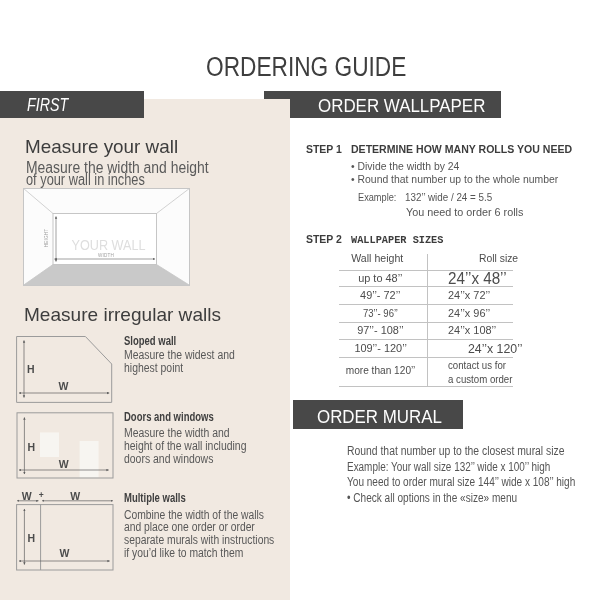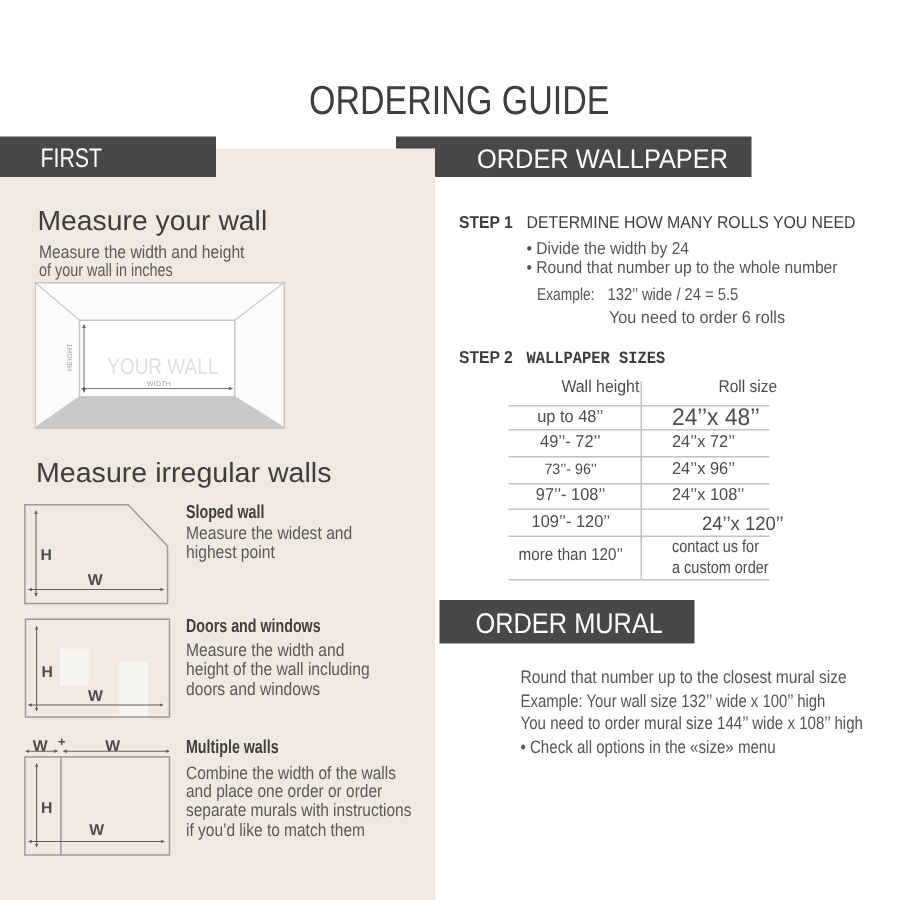--- a/index.html
+++ b/index.html
@@ -16,26 +16,26 @@
 </div>
 
 <div class="abs" style="left:264px;top:90.7px;width:237px;height:27.7px;background:#484848;z-index:1;"></div>
 <div class="abs" style="left:317.5px;top:96.5px;font-size:18px;line-height:18px;color:#fdfdfd;z-index:3;">
   <span class="sx" style="transform:scaleX(0.94);">ORDER WALLPAPER</span>
 </div>
 
 <div class="abs" style="left:0;top:98.5px;width:290px;height:501.5px;background:#f1e9e1;z-index:2;"></div>
 
 <div class="abs" style="left:0;top:91.2px;width:143.5px;height:27.2px;background:#484848;z-index:3;"></div>
-<div class="abs" style="left:27px;top:96.5px;font-size:18px;line-height:17px;color:#fdfdfd;z-index:4;">
+<div class="abs" style="left:27px;top:96.5px;font-size:18px;line-height:17px;color:#fdfdfd;z-index:4;font-style:italic;">
   <span class="sx" style="transform:scaleX(0.79);">FIRST</span>
 </div>
 
 <div class="abs" style="z-index:4;left:25px;top:138px;font-size:18.5px;line-height:18.5px;color:#3d3d3d;"><span class="sx" style="transform:scaleX(1.02);">Measure your wall</span></div>
-<div class="abs" style="z-index:4;left:25.5px;top:161.5px;font-size:12px;line-height:12.4px;color:#5a5a5a;white-space:nowrap;"><span class="sx" style="transform:scaleX(0.87);">Measure the width and height</span><br><span class="sx" style="transform:scaleX(0.8);">of your wall in inches</span></div>
+<div class="abs" style="z-index:4;left:25.5px;top:161.5px;font-size:16px;line-height:12.4px;color:#5a5a5a;white-space:nowrap;"><span class="sx" style="transform:scaleX(0.87);">Measure the width and height</span><br><span class="sx" style="transform:scaleX(0.8);">of your wall in inches</span></div>
 
 <svg class="abs" style="z-index:4;left:23px;top:188px;" width="167" height="98" viewBox="0 0 167 98">
   <defs>
     <marker id="ah" markerWidth="4" markerHeight="4" refX="3.2" refY="1.75" orient="auto-start-reverse">
       <path d="M0,0 L3.5,1.75 L0,3.5 Z" fill="#5f5f5f"></path>
     </marker>
   </defs>
   <rect x="0.5" y="0.5" width="166" height="97" fill="#fcfcfc" stroke="#c6c6c6" stroke-width="1"></rect>
   <polygon points="30,76.5 133.5,76.5 167,97.5 0,97.5" fill="#c9c9c9" stroke="#c6c6c6" stroke-width="0.8"></polygon>
   <line x1="0" y1="0" x2="30" y2="25.5" stroke="#c6c6c6" stroke-width="0.8"></line>
@@ -82,21 +82,21 @@
   <line x1="26.6" y1="18.6" x2="26.6" y2="84" stroke="#9b9b9b" stroke-width="1"></line>
   <line x1="10.4" y1="23" x2="10.4" y2="78.6" stroke="#5f5f5f" stroke-width="0.7" marker-start="url(#ah)" marker-end="url(#ah)"></line>
   <text x="13.4" y="56" font-size="10.5" font-weight="700" fill="#4c4c4c">H</text>
   <line x1="5" y1="75" x2="95.6" y2="75" stroke="#5f5f5f" stroke-width="0.7" marker-start="url(#ah)" marker-end="url(#ah)"></line>
   <text x="50.4" y="70.6" font-size="10.5" font-weight="700" fill="#4c4c4c" text-anchor="middle">W</text>
 </svg>
 <div class="abs" style="z-index:4;left:124px;top:492.2px;font-size:12.5px;line-height:13px;font-weight:700;color:#3f3f3f;"><span class="sx" style="transform:scaleX(0.76);">Multiple walls</span></div>
 <div class="abs" style="z-index:4;left:124px;top:508.8px;font-size:12px;line-height:12.6px;color:#585858;transform:scaleX(0.86);transform-origin:0 0;">Combine the width of the walls<br>and place one order or order<br>separate murals with instructions<br>if you’d like to match them</div>
 
 <div class="abs" style="left:306px;top:143.5px;font-size:11.5px;line-height:11.5px;font-weight:700;color:#3c3c3c;"><span class="sx" style="transform:scaleX(0.91);">STEP 1</span></div>
-<div class="abs" style="left:351px;top:143.5px;font-size:11.5px;line-height:11.5px;font-weight:400;color:#3c3c3c;">
+<div class="abs" style="left:351px;top:143.5px;font-size:11.5px;line-height:11.5px;font-weight:700;color:#3c3c3c;">
   <span class="sx" style="transform:scaleX(0.917);">DETERMINE HOW MANY ROLLS YOU NEED</span>
 </div>
 <div class="abs" style="left:350.5px;top:159.7px;font-size:11.5px;line-height:13.7px;color:#555;transform:scaleX(0.905);transform-origin:0 0;">• Divide the width by 24<br>• Round that number up to the whole number</div>
 <div class="abs" style="left:358px;top:192.4px;font-size:11.5px;line-height:11.5px;color:#555;"><span class="sx" style="transform:scaleX(0.8);">Example:</span></div>
 <div class="abs" style="left:405.4px;top:192.4px;font-size:11.5px;line-height:11.5px;color:#555;"><span class="sx" style="transform:scaleX(0.855);">132’’ wide / 24 = 5.5</span></div>
 <div class="abs" style="left:406px;top:207.1px;font-size:11.5px;line-height:11.5px;color:#555;"><span class="sx" style="transform:scaleX(0.94);">You need to order 6 rolls</span></div>
 
 <div class="abs" style="left:306px;top:233.5px;font-size:11.5px;line-height:11.5px;font-weight:700;color:#3c3c3c;"><span class="sx" style="transform:scaleX(0.91);">STEP 2</span></div>
 <div class="abs" style="left:351px;top:233.5px;font-size:11.5px;line-height:11.5px;font-weight:700;color:#3c3c3c;font-family:Liberation Mono, monospace;">
   <span class="sx" style="transform:scaleX(0.893);">WALLPAPER SIZES</span>
@@ -104,21 +104,21 @@
 
 <div class="abs" style="left:426.5px;top:254px;width:1px;height:131.8px;background:#c2c2c2;"></div>
 <div class="abs" style="left:338.5px;top:270px;width:174px;height:1px;background:#c2c2c2;"></div>
 <div class="abs" style="left:338.5px;top:286.3px;width:174px;height:1px;background:#c2c2c2;"></div>
 <div class="abs" style="left:338.5px;top:304px;width:174px;height:1px;background:#c2c2c2;"></div>
 <div class="abs" style="left:338.5px;top:321.5px;width:174px;height:1px;background:#c2c2c2;"></div>
 <div class="abs" style="left:338.5px;top:338.8px;width:174px;height:1px;background:#c2c2c2;"></div>
 <div class="abs" style="left:338.5px;top:356.6px;width:174px;height:1px;background:#c2c2c2;"></div>
 <div class="abs" style="left:338.5px;top:385.8px;width:174px;height:1px;background:#c2c2c2;"></div>
 
-<div class="abs" style="left:327px;top:252.9px;width:101px;text-align:right;font-size:11.5px;line-height:11.5px;color:#4c4c4c;"><span class="sx" style="transform:scaleX(0.92);transform-origin:50% 50%;">Wall height</span></div>
+<div class="abs" style="left:327px;top:252.9px;width:101px;text-align:center;font-size:11.5px;line-height:11.5px;color:#4c4c4c;"><span class="sx" style="transform:scaleX(0.92);transform-origin:50% 50%;">Wall height</span></div>
 <div class="abs" style="left:447px;top:252.9px;font-size:11.5px;line-height:11.5px;color:#4c4c4c;margin-left:32px;"><span class="sx" style="transform:scaleX(0.9);">Roll size</span></div>
 
 <div class="abs" style="left:330px;top:272.8px;width:101px;text-align:center;font-size:11.5px;line-height:11.5px;color:#4c4c4c;"><span class="sx" style="transform:scaleX(0.95);transform-origin:50% 50%;">up to 48’’</span></div>
 <div class="abs" style="left:447.5px;top:272.8px;font-size:16px;line-height:11.5px;color:#4c4c4c;"><span class="sx" style="transform:scaleX(0.95);">24’’x 48’’</span></div>
 
 <div class="abs" style="left:330px;top:290.1px;width:101px;text-align:center;font-size:11.5px;line-height:11.5px;color:#4c4c4c;"><span class="sx" style="transform:scaleX(0.95);transform-origin:50% 50%;">49’’- 72’’</span></div>
 <div class="abs" style="left:447.5px;top:290.1px;font-size:11.5px;line-height:11.5px;color:#4c4c4c;"><span class="sx" style="transform:scaleX(0.95);">24’’x 72’’</span></div>
 
 <div class="abs" style="left:330px;top:307.6px;width:101px;text-align:center;font-size:10px;line-height:11.5px;color:#4c4c4c;"><span class="sx" style="transform:scaleX(0.95);transform-origin:50% 50%;">73’’- 96’’</span></div>
 <div class="abs" style="left:447.5px;top:307.6px;font-size:11.5px;line-height:11.5px;color:#4c4c4c;"><span class="sx" style="transform:scaleX(0.95);">24’’x 96’’</span></div>

